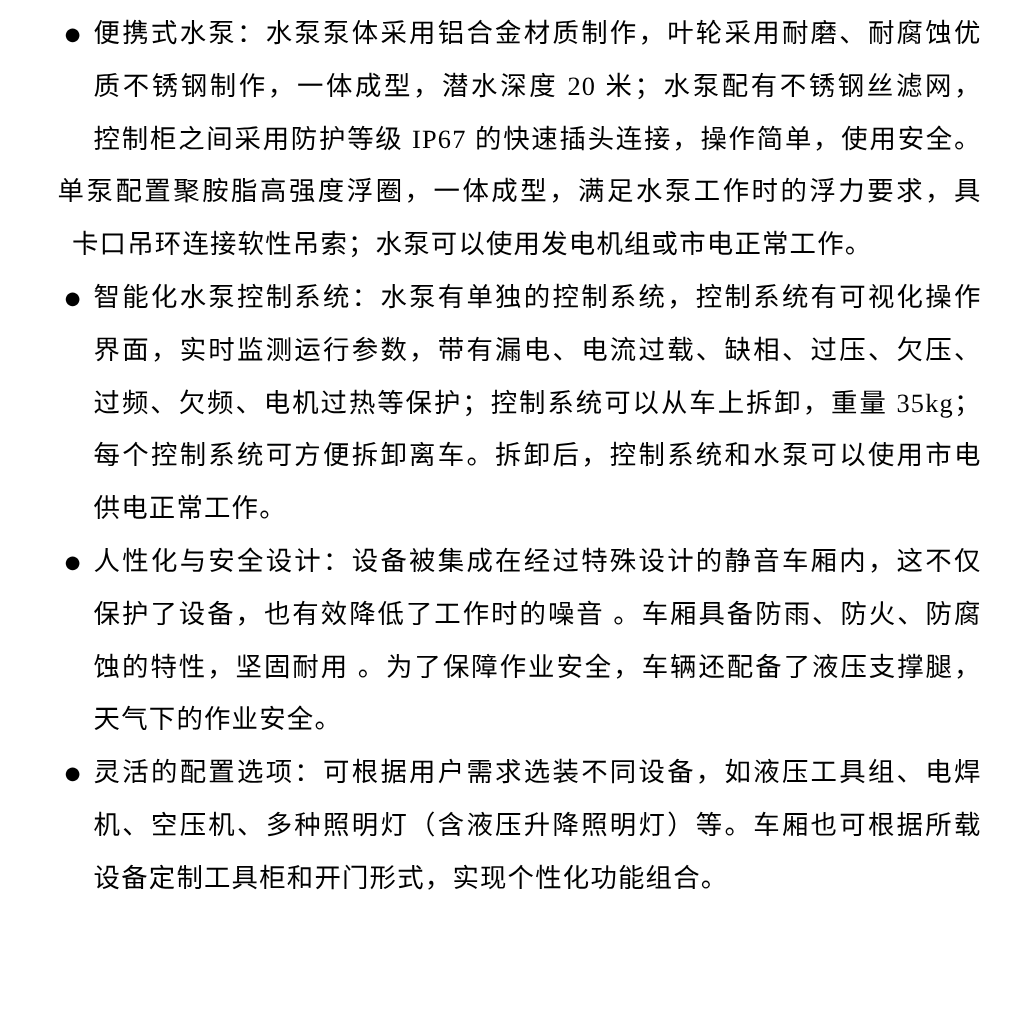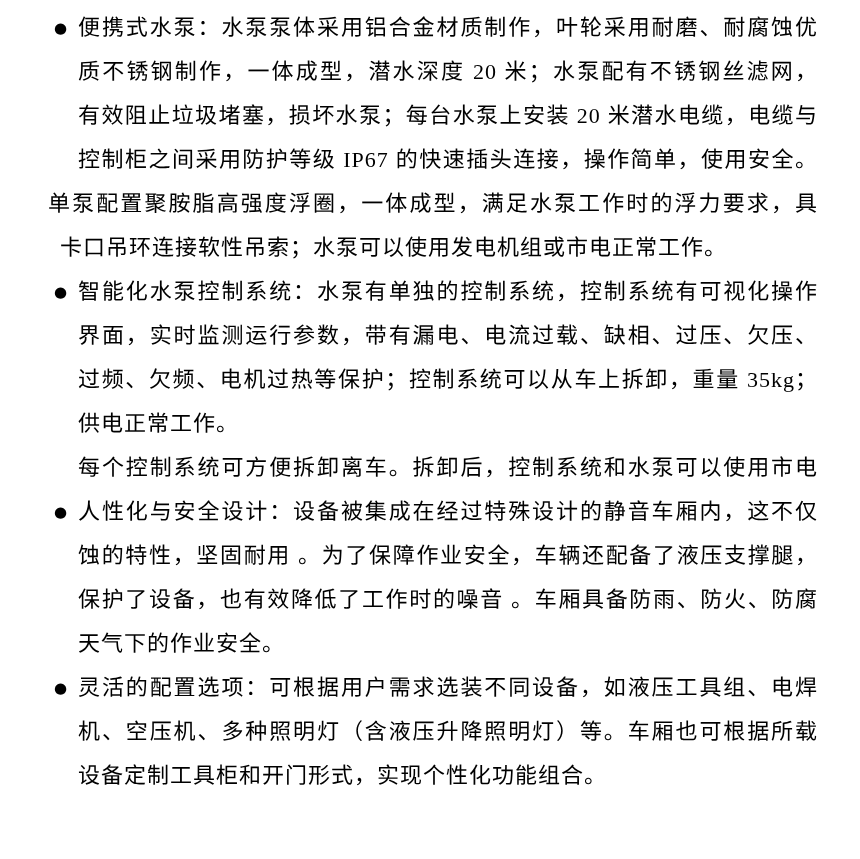--- a/index.html
+++ b/index.html
@@ -54,33 +54,32 @@
   .seg { font-weight: 400; text-align: right; }
   .b   { font-weight: 400; }
 </style>
 </head>
 <body>
 
 <div class="doc">
 
   <div class="line just"><span class="bullet">●</span><span class="seg b">便携式水泵：</span><span class="seg">水泵泵体采用铝合金材质制作，叶轮采用耐磨、耐腐蚀优</span></div>
   <div class="line just"><span class="seg">质不锈钢制作，一体成型，潜水深度 20 米；水泵配有不锈钢丝滤网，</span></div>
-  <div class="line just"><span class="seg">有效阻止垃圾堵塞，损坏水泵；每台水泵上安装 20 米潜水电缆，电缆与</span></div>
   <div class="line just"><span class="seg">控制柜之间采用防护等级 IP67 的快速插头连接，操作简单，使用安全。</span></div>
   <div class="line just indent-a"><span class="seg">单泵配置聚胺脂高强度浮圈，一体成型，满足水泵工作时的浮力要求，具</span></div>
   <div class="line last indent-b"><span class="seg">卡口吊环连接软性吊索；水泵可以使用发电机组或市电正常工作。</span></div>
 
   <div class="line just"><span class="bullet">●</span><span class="seg b">智能化水泵控制系统：</span><span class="seg">水泵有单独的控制系统，控制系统有可视化操作</span></div>
   <div class="line just"><span class="seg">界面，实时监测运行参数，带有漏电、电流过载、缺相、过压、欠压、</span></div>
   <div class="line just"><span class="seg">过频、欠频、电机过热等保护；控制系统可以从车上拆卸，重量 35kg；</span></div>
+  <div class="line just"><span class="seg">每个控制系统可方便拆卸离车。拆卸后，控制系统和水泵可以使用市电</span></div>
   <div class="line last"><span class="seg">供电正常工作。</span></div>
-  <div class="line just"><span class="seg">每个控制系统可方便拆卸离车。拆卸后，控制系统和水泵可以使用市电</span></div>
 
   <div class="line just"><span class="bullet">●</span><span class="seg b">人性化与安全设计：</span><span class="seg">设备被集成在经过特殊设计的静音车厢内，这不仅</span></div>
+  <div class="line just"><span class="seg">保护了设备，也有效降低了工作时的噪音 。车厢具备防雨、防火、防腐</span></div>
   <div class="line just"><span class="seg">蚀的特性，坚固耐用 。为了保障作业安全，车辆还配备了液压支撑腿，</span></div>
-  <div class="line just"><span class="seg">保护了设备，也有效降低了工作时的噪音 。车厢具备防雨、防火、防腐</span></div>
   <div class="line last"><span class="seg">天气下的作业安全。</span></div>
 
   <div class="line just"><span class="bullet">●</span><span class="seg b">灵活的配置选项：</span><span class="seg">可根据用户需求选装不同设备，如液压工具组、电焊</span></div>
   <div class="line just"><span class="seg">机、空压机、多种照明灯（含液压升降照明灯）等。车厢也可根据所载</span></div>
   <div class="line last"><span class="seg">设备定制工具柜和开门形式，实现个性化功能组合。</span></div>
 
 </div>
 
 </body></html>

